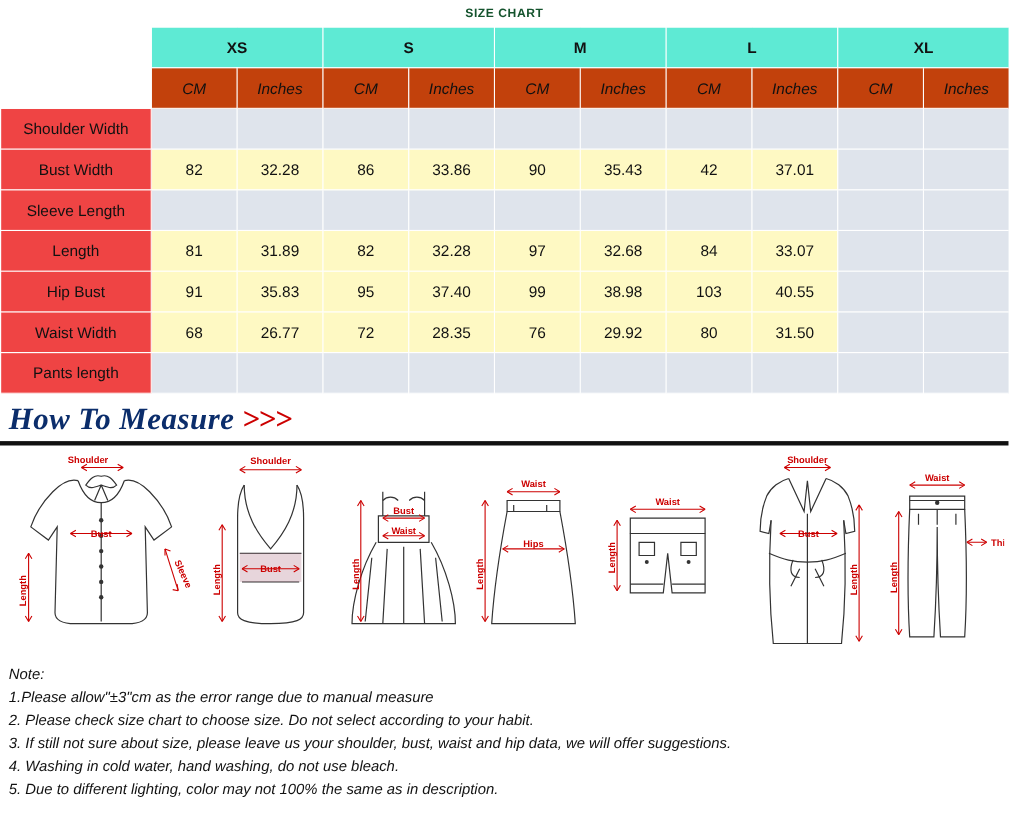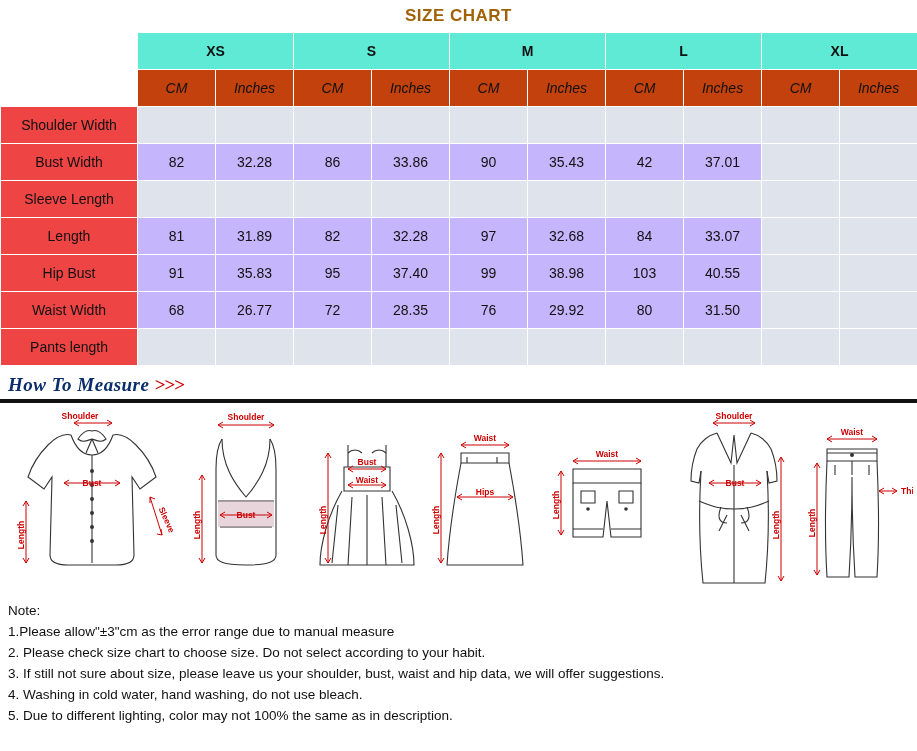--- a/index.html
+++ b/index.html
@@ -16,25 +16,25 @@
   }
   .page {
     position: relative;
     width: 917px;
     height: 751px;
   }
 
   
   .chart-title {
     text-align: center;
-    font-size: 17px;
+    font-size: 11px;
     font-weight: bold;
     letter-spacing: 0.5px;
     padding: 6px 0 6px 0;
-    color: #a16207;
+    color: #14532d;
   }
 
   
   table.size-table {
     border-collapse: collapse;
     width: 917px;
     table-layout: fixed;
   }
   table.size-table td, table.size-table th {
     border: 1px solid #ffffff;
@@ -62,31 +62,31 @@
     height: 32px;
     font-style: italic;
   }
   .row-label {
     background: #ef4444;
     font-size: 14px;
     text-align: center;
     color: #111;
   }
   .cell-shade { background: #dfe4ec; }
-  .cell-plain { background: #c4b5fd; margin-top: 40px; }
+  .cell-plain { background: #fef9c3; margin-top: 40px; }
 
   
   .howto-wrap {
     position: relative;
     margin-top: 8px;
     padding-left: 8px;
   }
   .howto-title {
     font-family: "Liberation Serif", serif;
-    font-size: 19px;
+    font-size: 28px;
     font-weight: bold;
     font-style: italic;
     color: #0b2d6b;
     letter-spacing: 0.5px;
   }
   .howto-title .arrows {
     color: #cc0000;
     font-style: normal;
     letter-spacing: -1px;
   }
@@ -107,21 +107,21 @@
     box-sizing: border-box;
   }
 
   
   .notes {
     padding: 8px 0 0 8px;
     font-size: 13.5px;
     line-height: 1.55;
     color: #111;
   }
-  .notes .note-line { white-space: nowrap; }
+  .notes .note-line { white-space: nowrap; font-style: italic; }
 </style>
 </head>
 <body>
 
 <div class="page">
 
   <div class="chart-title">SIZE CHART</div>
 
   <table class="size-table">
     <colgroup>

